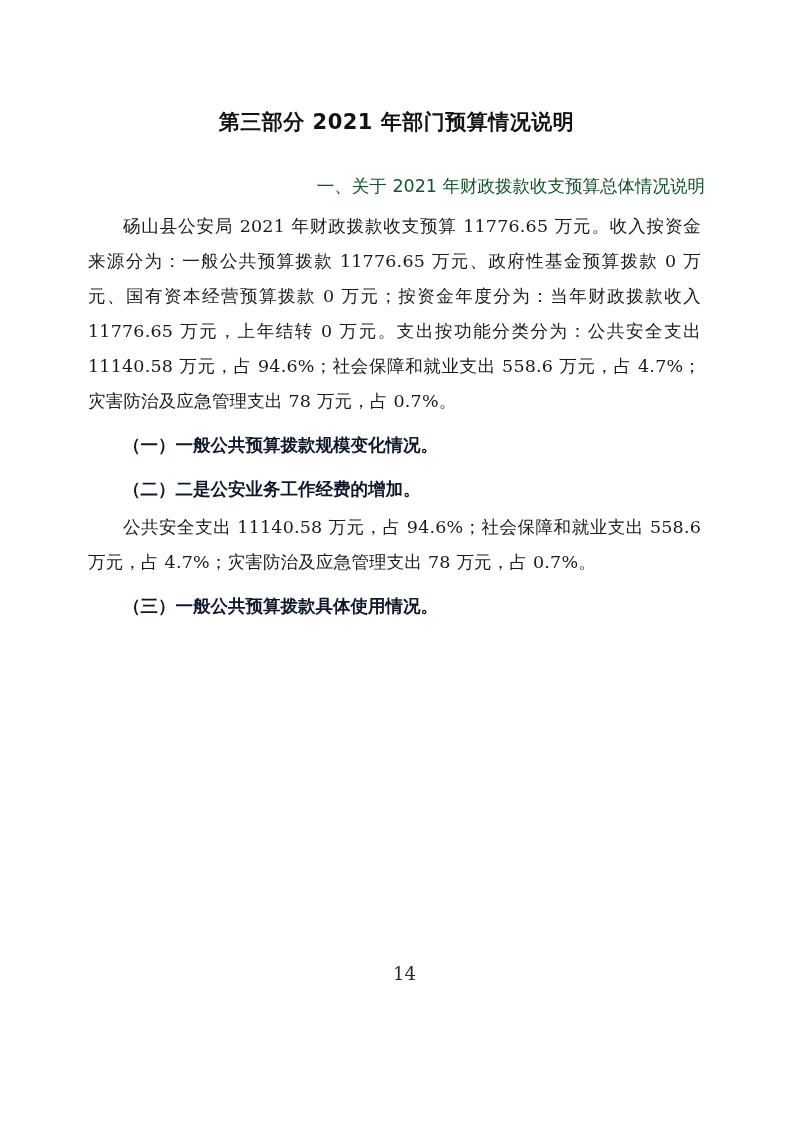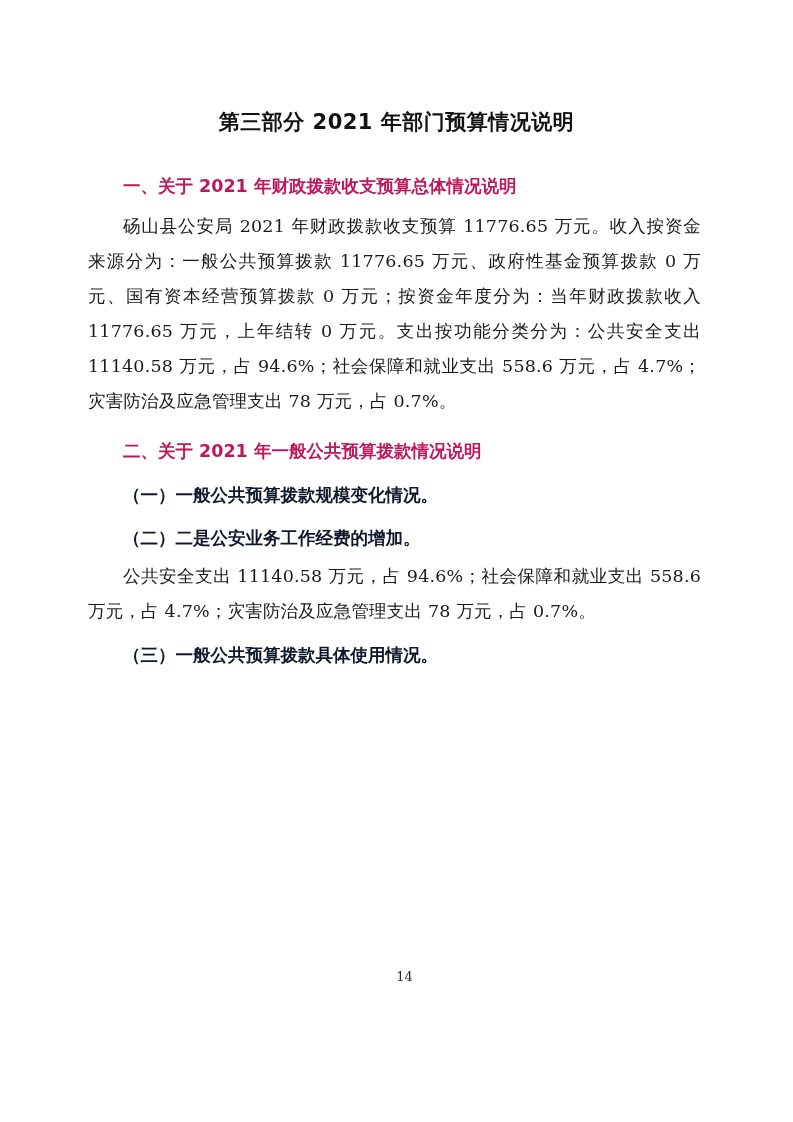--- a/index.html
+++ b/index.html
@@ -26,26 +26,27 @@
     text-align: center;
     font-family: "DejaVu Sans", "Liberation Sans", sans-serif;
     font-weight: bold;
     font-size: 21px;
     letter-spacing: 0.5px;
     margin: 18px 0 34px 0;
     color: #121212;
   }
   .section-heading {
     font-family: "DejaVu Sans", "Liberation Sans", sans-serif;
-    font-weight: bold;
+    font-weight: normal;
     font-size: 17.5px;
     text-indent: 2em;
     margin: 16px 0 6px 0;
     line-height: 1.9;
-    color: #be185d;
+    color: #14532d;
+    text-align: right;
   }
   .sub-heading {
     font-family: "DejaVu Sans", "Liberation Sans", sans-serif;
     font-weight: bold;
     font-size: 17.5px;
     text-indent: 2em;
     margin: 10px 0 4px 0;
     line-height: 1.9;
     color: #0f172a;
   }
@@ -61,37 +62,36 @@
   .para .lead-bold {
     font-family: "DejaVu Sans", "Liberation Sans", sans-serif;
     font-weight: bold;
   }
   .page-number {
     position: absolute;
     left: 16px;
     right: 0;
     bottom: 58px;
     text-align: center;
-    font-size: 13px;
+    font-size: 18px;
     font-family: "DejaVu Serif", "Liberation Serif", serif;
     color: #2a2a2a;
   }
 </style>
 </head>
 <body>
 
 <div class="page">
 
   <h1 class="doc-title">第三部分 2021 年部门预算情况说明</h1>
 
   <h2 class="section-heading">一、关于 2021 年财政拨款收支预算总体情况说明</h2>
 
   <p class="para">砀山县公安局 2021 年财政拨款收支预算 11776.65 万元。收入按资金来源分为：一般公共预算拨款 11776.65 万元、政府性基金预算拨款 0 万元、国有资本经营预算拨款 0 万元；按资金年度分为：当年财政拨款收入 11776.65 万元，上年结转 0 万元。支出按功能分类分为：公共安全支出 11140.58 万元，占 94.6%；社会保障和就业支出 558.6 万元，占 4.7%；灾害防治及应急管理支出 78 万元，占 0.7%。</p>
 
-  <h2 class="section-heading">二、关于 2021 年一般公共预算拨款情况说明</h2>
 
   <h3 class="sub-heading">（一）一般公共预算拨款规模变化情况。</h3>
 
 
   <h3 class="sub-heading">（二）二是公安业务工作经费的增加。</h3>
 
   <p class="para">公共安全支出 11140.58 万元，占 94.6%；社会保障和就业支出 558.6 万元，占 4.7%；灾害防治及应急管理支出 78 万元，占 0.7%。</p>
 
   <h3 class="sub-heading">（三）一般公共预算拨款具体使用情况。</h3>
 

